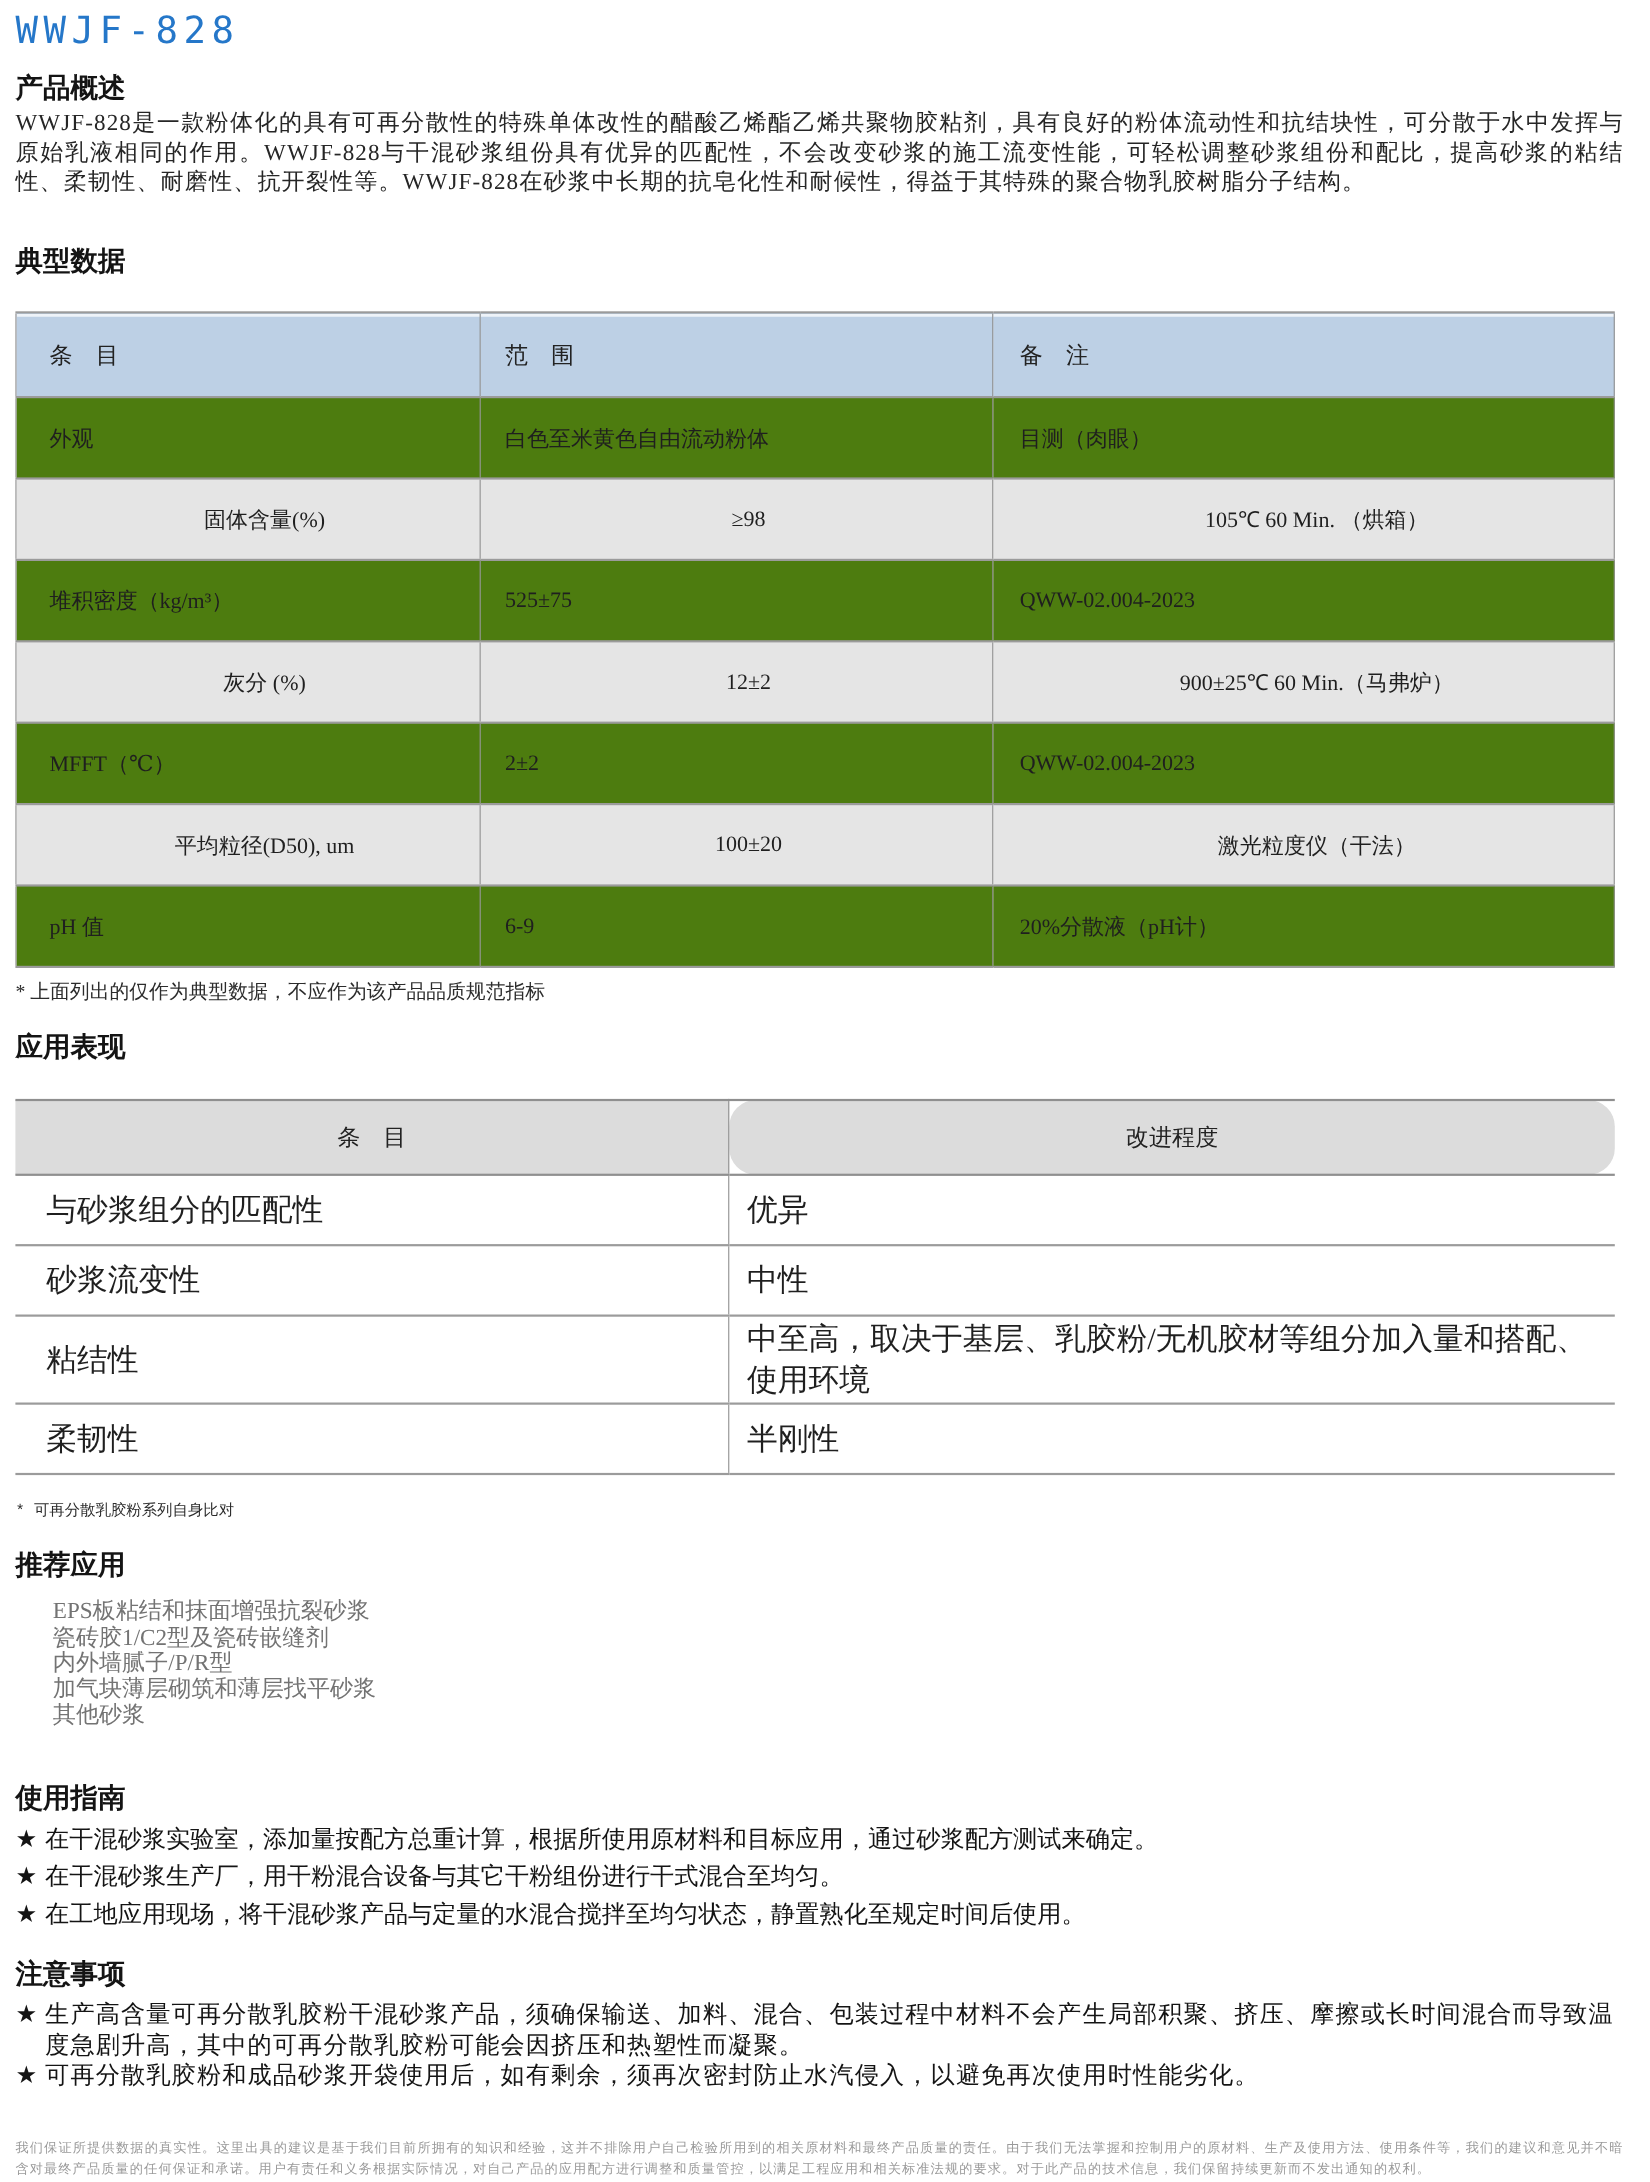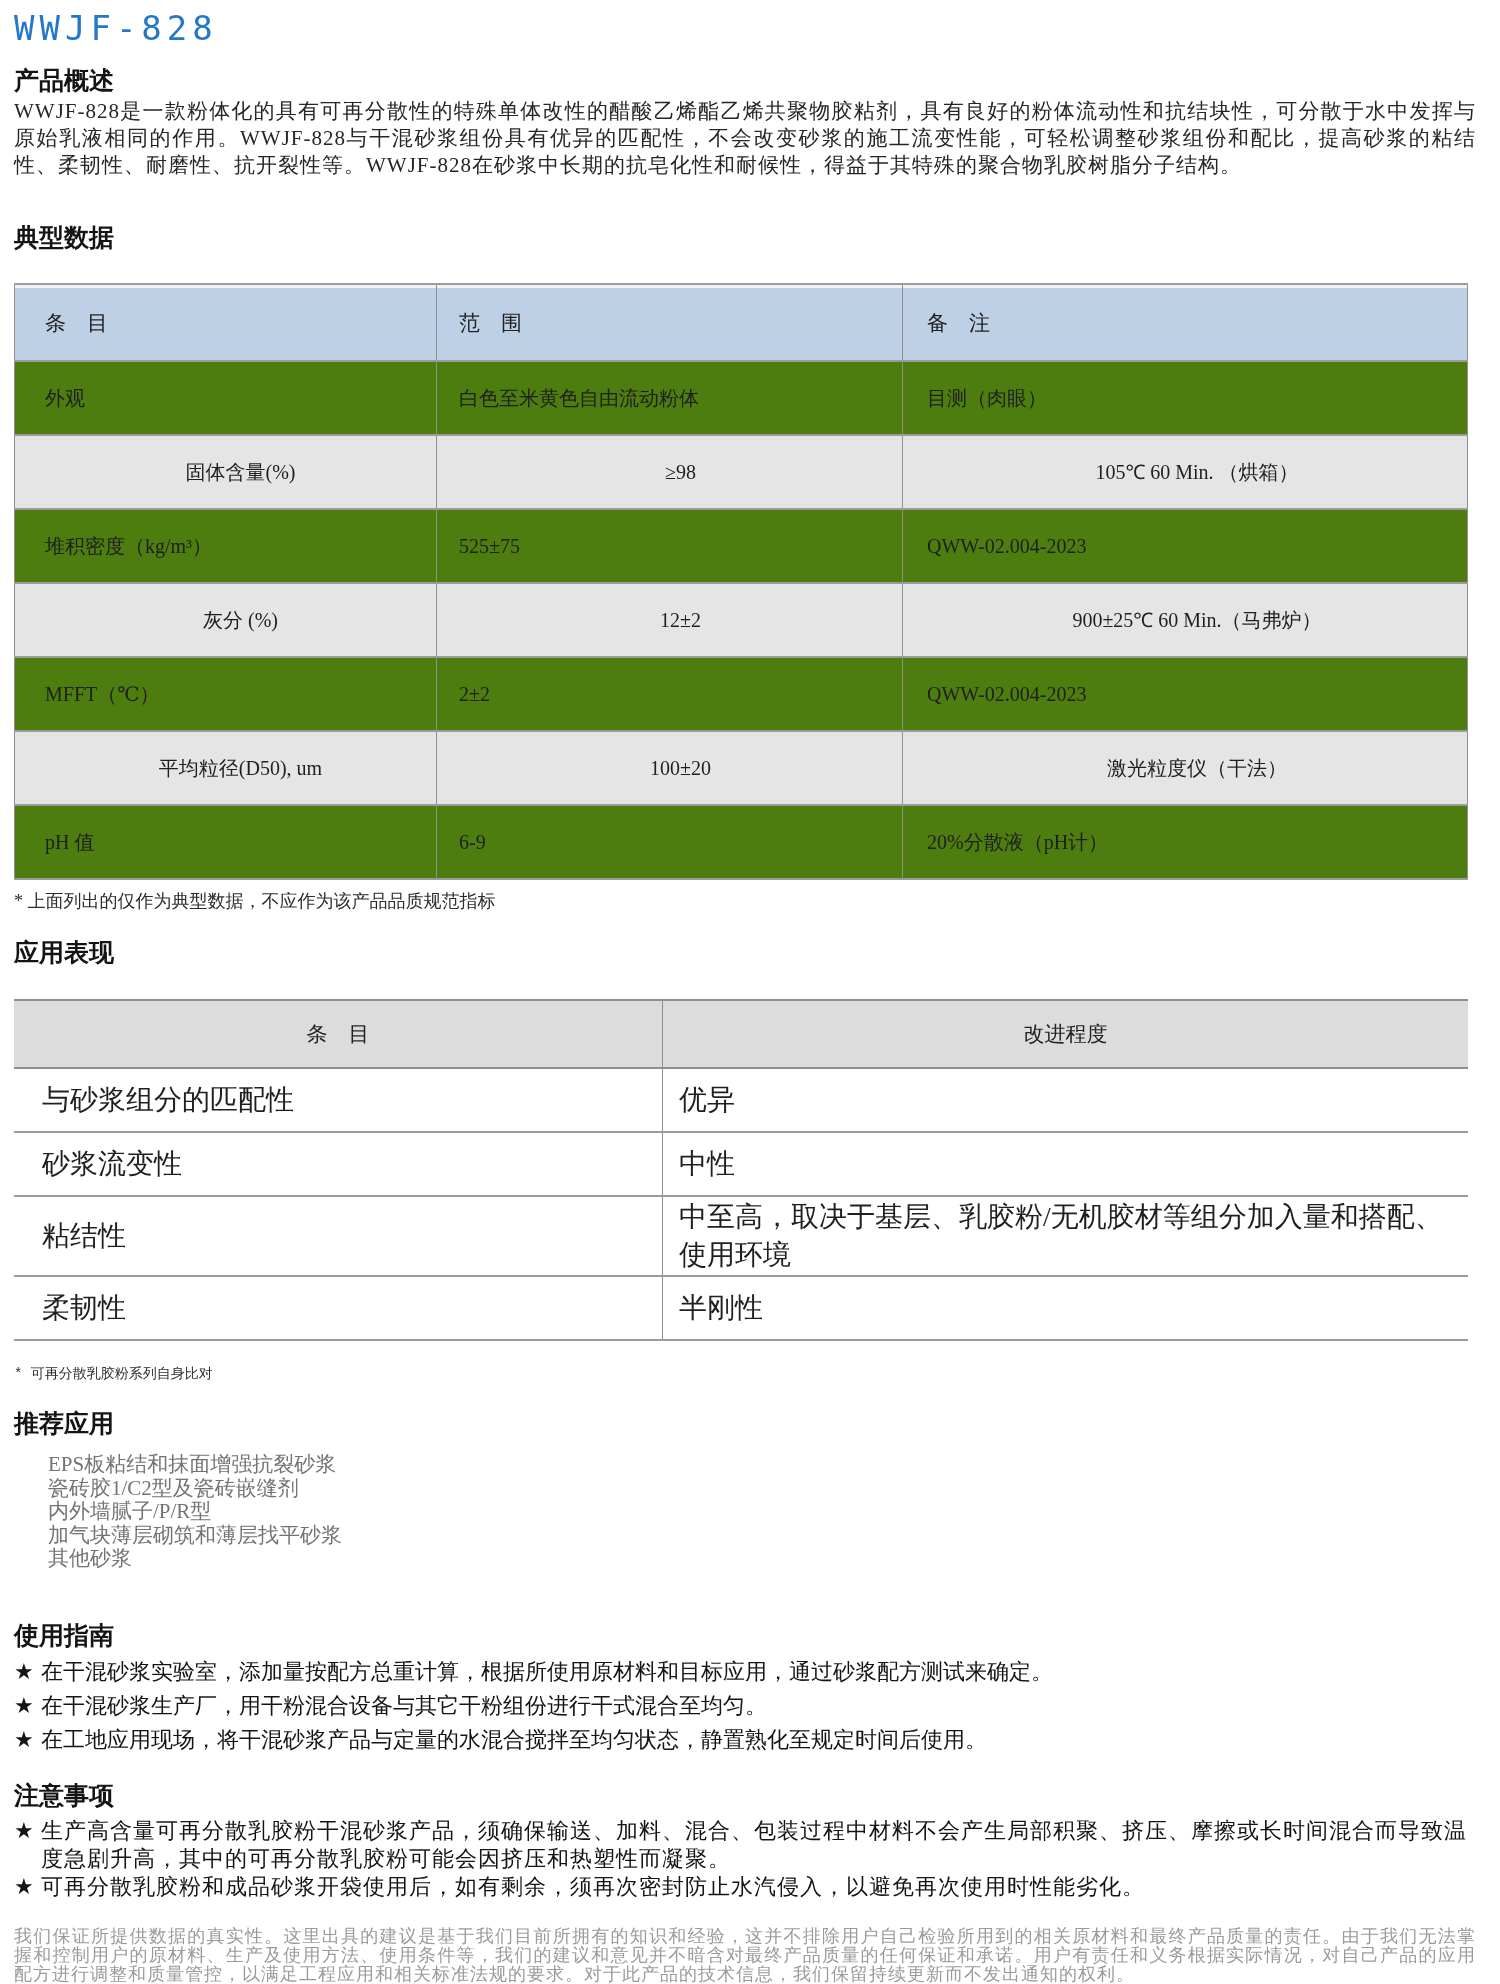--- a/index.html
+++ b/index.html
@@ -41,38 +41,38 @@
   .t1 tr.even td{background:#e5e5e5;text-align:center;}
   .footnote{font-size:18px;line-height:22px;color:#2c2c2c;margin-top:10px;}
   .h-application{margin-top:24px;}
   
   .t2{margin-top:31px;border-top:2px solid #8f8f8f;border-bottom:2px solid #8f8f8f;}
   .t2 th{
     background:#dcdcdc;height:64px;text-align:center;font-weight:normal;
     font-size:21px;color:#222;border-bottom:2px solid #8f8f8f;
   }
   .t2 td{height:60px;font-size:28px;color:#1f1f1f;background:#ffffff;border-bottom:2px solid #9b9b9b;}
-  .t2 th+th,.t2 td+td{border-left:1px solid #8f8f8f;}
+  .t2 th+th,.t2 td+td{border-left:1px solid #8f8f8f;border-radius:24px;}
   .t2 .c1{width:646px;}
   .t2 td.c1{padding-left:28px;}
   .t2 td.c2{padding-left:16px;}
   .footnote2{font-size:14px;line-height:22px;color:#2c2c2c;margin-top:22px;font-family:Liberation Mono, monospace;}
   .h-recommended{margin-top:22px;}
   .rec-list{margin-top:14px;}
   .rec-item{font-size:21px;line-height:23.5px;padding-left:34px;color:#737373;}
   .h-usage{margin-top:48px;}
   .bullet-list{margin-top:4px;}
   .bullet{display:flex;font-size:22px;line-height:34px;color:#141414;}
   .bullet .star{flex:0 0 27px;color:#141414;}
   .bullet .txt{flex:1;}
   .h-notes{margin-top:22px;}
   .notes-list{margin-top:6px;}
   .notes-list .bullet{line-height:28px;letter-spacing:1px;}
   .page-footer{
-    margin-top:26px;font-size:18px;line-height:19px;color:#9a9a9a;
+    margin-top:42px;font-size:12px;line-height:19px;color:#9a9a9a;
     text-align:justify;letter-spacing:1px;
   }
 </style>
 </head>
 <body>
 
 <div class="page-title">WWJF-828</div>
 
 <h2 class="h-overview">产品概述</h2>
 <p class="overview-body">WWJF-828是一款粉体化的具有可再分散性的特殊单体改性的醋酸乙烯酯乙烯共聚物胶粘剂，具有良好的粉体流动性和抗结块性，可分散于水中发挥与原始乳液相同的作用。WWJF-828与干混砂浆组份具有优异的匹配性，不会改变砂浆的施工流变性能，可轻松调整砂浆组份和配比，提高砂浆的粘结性、柔韧性、耐磨性、抗开裂性等。WWJF-828在砂浆中长期的抗皂化性和耐候性，得益于其特殊的聚合物乳胶树脂分子结构。</p>

